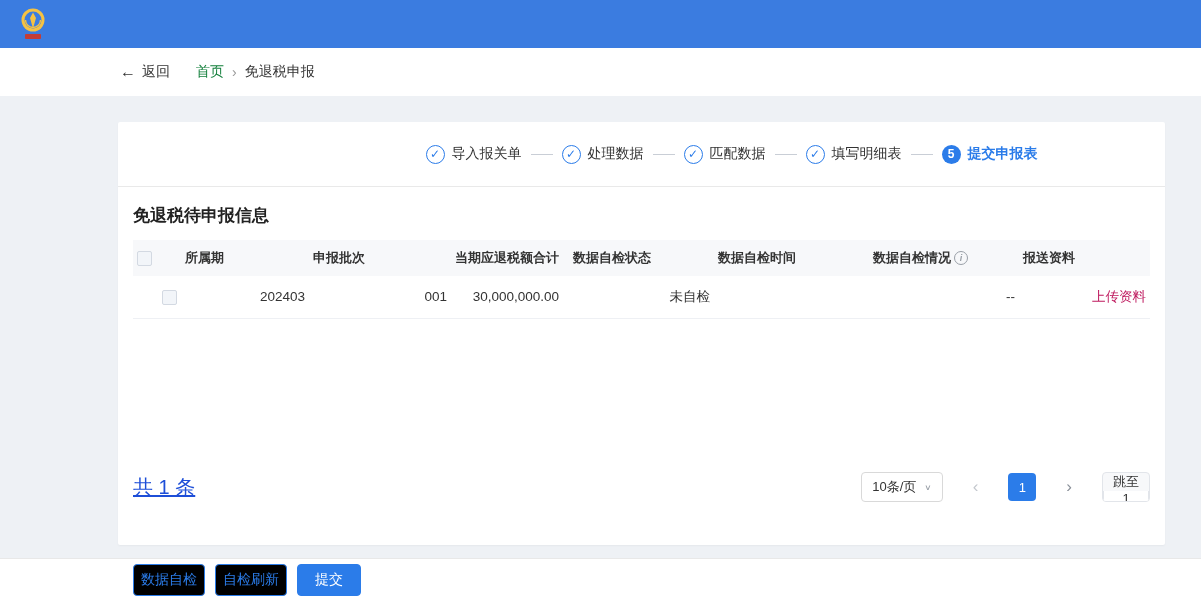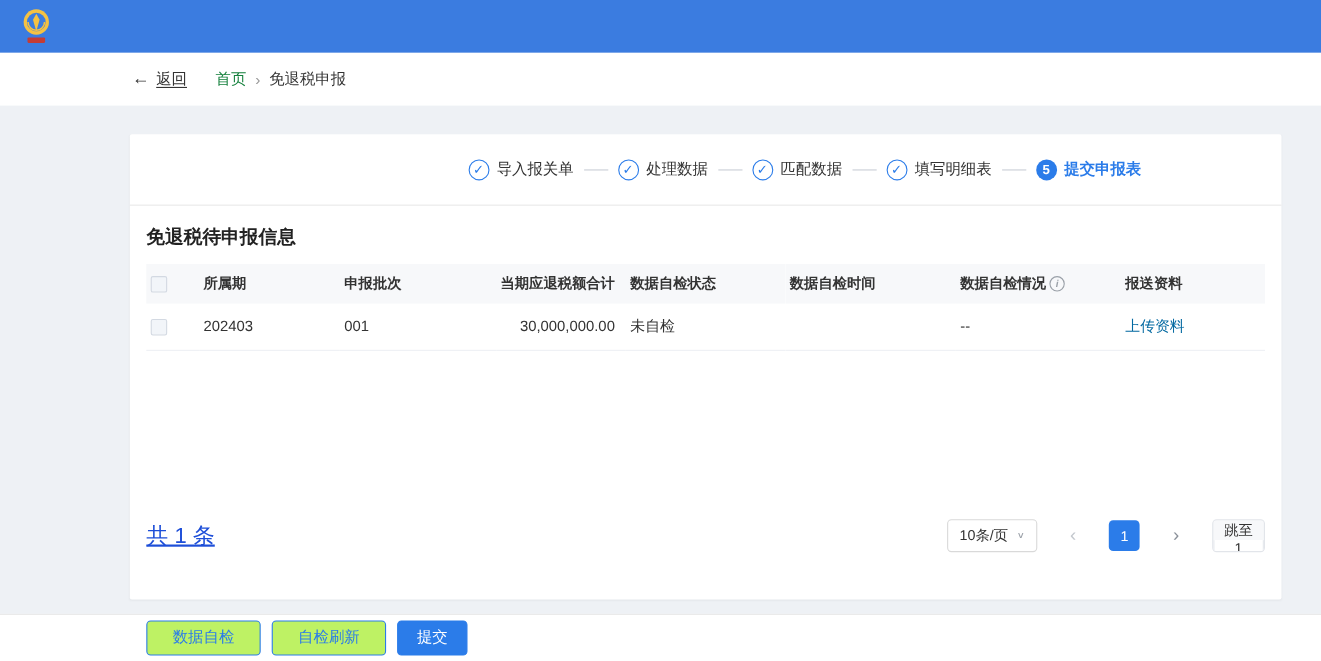--- a/index.html
+++ b/index.html
@@ -14,21 +14,21 @@
     padding:0 18px; gap:10px;
   }
   .emblem { width:30px; height:34px; display:flex; align-items:center; justify-content:center; }
   .app-title { color:#fff; font-size:17px; font-weight:bold; letter-spacing:1px; }
   
   .subnav {
     height:48px; background:#fff; display:flex; align-items:center; padding-left:120px; gap:26px;
   }
   .back { display:inline-flex; align-items:center; gap:6px; cursor:pointer; color:#333; }
   .back-arrow { font-size:16px; }
-  .back-label { font-size:14px; text-decoration:underline; text-underline-offset:3px; }
+  .back-label { font-size:14px; text-underline-offset:3px; }
   .breadcrumb { display:flex; align-items:center; gap:8px; font-size:14px; }
   .crumb-home { color:#15803d; cursor:pointer; text-decoration:none; }
   .crumb-sep { color:#999; }
   .crumb-cur { color:#333; }
   
   .main { padding:26px 36px 0 118px; }
   .card {
     background:#fff; height:423px; border-radius:2px; position:relative;
     box-shadow:0 1px 2px rgba(0,0,0,0.04);
   }
@@ -43,28 +43,28 @@
     justify-content:center; font-size:12px;
   }
   .step.done .step-circle { border:1px solid #2b7ce9; color:#2b7ce9; background:#fff; }
   .step.active .step-circle { background:#2b7ce9; color:#fff; font-weight:bold; }
   .step.active .step-label { color:#2b7ce9; font-weight:bold; }
   .step-connector { width:22px; height:1px; background:#c9ced6; margin:0 9px; }
   
   .section-title { font-size:17px; font-weight:bold; color:#222; margin:17px 15px 13px 15px; }
   
   table.grid { border-collapse:collapse; width:1017px; margin:0 15px; table-layout:fixed; }
-  table.grid th, table.grid td { padding:0 4px; overflow:hidden; white-space:nowrap; }
+  table.grid th, table.grid td { padding:0 4px; overflow:hidden; white-space:nowrap;text-align:right; }
   table.grid thead tr { background:#f7f8fa; height:36px; }
   table.grid th { font-size:13px; font-weight:bold; color:#333; text-align:left; }
   table.grid tbody tr { height:42px; border-bottom:1px solid #eef0f4; }
   table.grid td { font-size:13.5px; color:#333; }
   .col-amount, .td-amount { text-align:right !important; padding-right:10px !important; }
   .td-amount { color:#ff9a00; }
-  .cell-link { color:#0369a1; cursor:pointer; text-decoration:none; }
+  .cell-link { color:#be185d; cursor:pointer; text-decoration:none; }
   .cb {
     width:15px; height:15px; border:1px solid #d3d9e2; background:#f2f5f9;
     border-radius:2px; display:inline-block; vertical-align:middle; cursor:pointer;
   }
   .th-info { display:inline-flex; align-items:center; gap:3px; }
   .info-icon {
     width:14px; height:14px; border:1px solid #9aa0a8; border-radius:50%; color:#9aa0a8;
     font-size:9px; display:inline-flex; align-items:center; justify-content:center;
     font-style:italic; font-weight:bold; cursor:pointer;
   }
@@ -102,21 +102,21 @@
     position:absolute; left:0; bottom:0; width:100%; height:43px; background:#fff;
     border-top:1px solid #e8e8e8; display:flex; align-items:center;
     justify-content:space-between; padding:0 36px 0 133px;
   }
   .footer-left { display:flex; align-items:baseline; gap:8px; }
   .footer-label { font-size:14px; color:#333; }
   .footer-amount { font-size:20px; font-weight:bold; color:#f5222d; }
   .footer-unit { font-size:14px; font-weight:bold; color:#333; }
   .footer-right { display:flex; align-items:center; gap:10px; }
   .btn { height:32px; border-radius:4px; font-size:14px; cursor:pointer; font-family:inherit; }
-  .btn-outline { background:#bef264; border:1px solid #2b7ce9; color:#2b7ce9; padding:0 23px; }
+  .btn-outline { background:#000000; border:1px solid #2b7ce9; color:#2b7ce9; padding:0 7px; }
   .btn-primary { background:#2b7ce9; border:1px solid #2b7ce9; color:#fff; padding:0 17px; }
 </style>
 </head>
 <body>
 
 <header class="topbar">
   <span class="emblem">
     <svg width="30" height="34" viewBox="0 0 30 34" aria-hidden="true">
       <circle cx="15" cy="13" r="11.5" fill="#f5c243"></circle>
       <circle cx="15" cy="13" r="8.5" fill="#3b7ce0"></circle>

